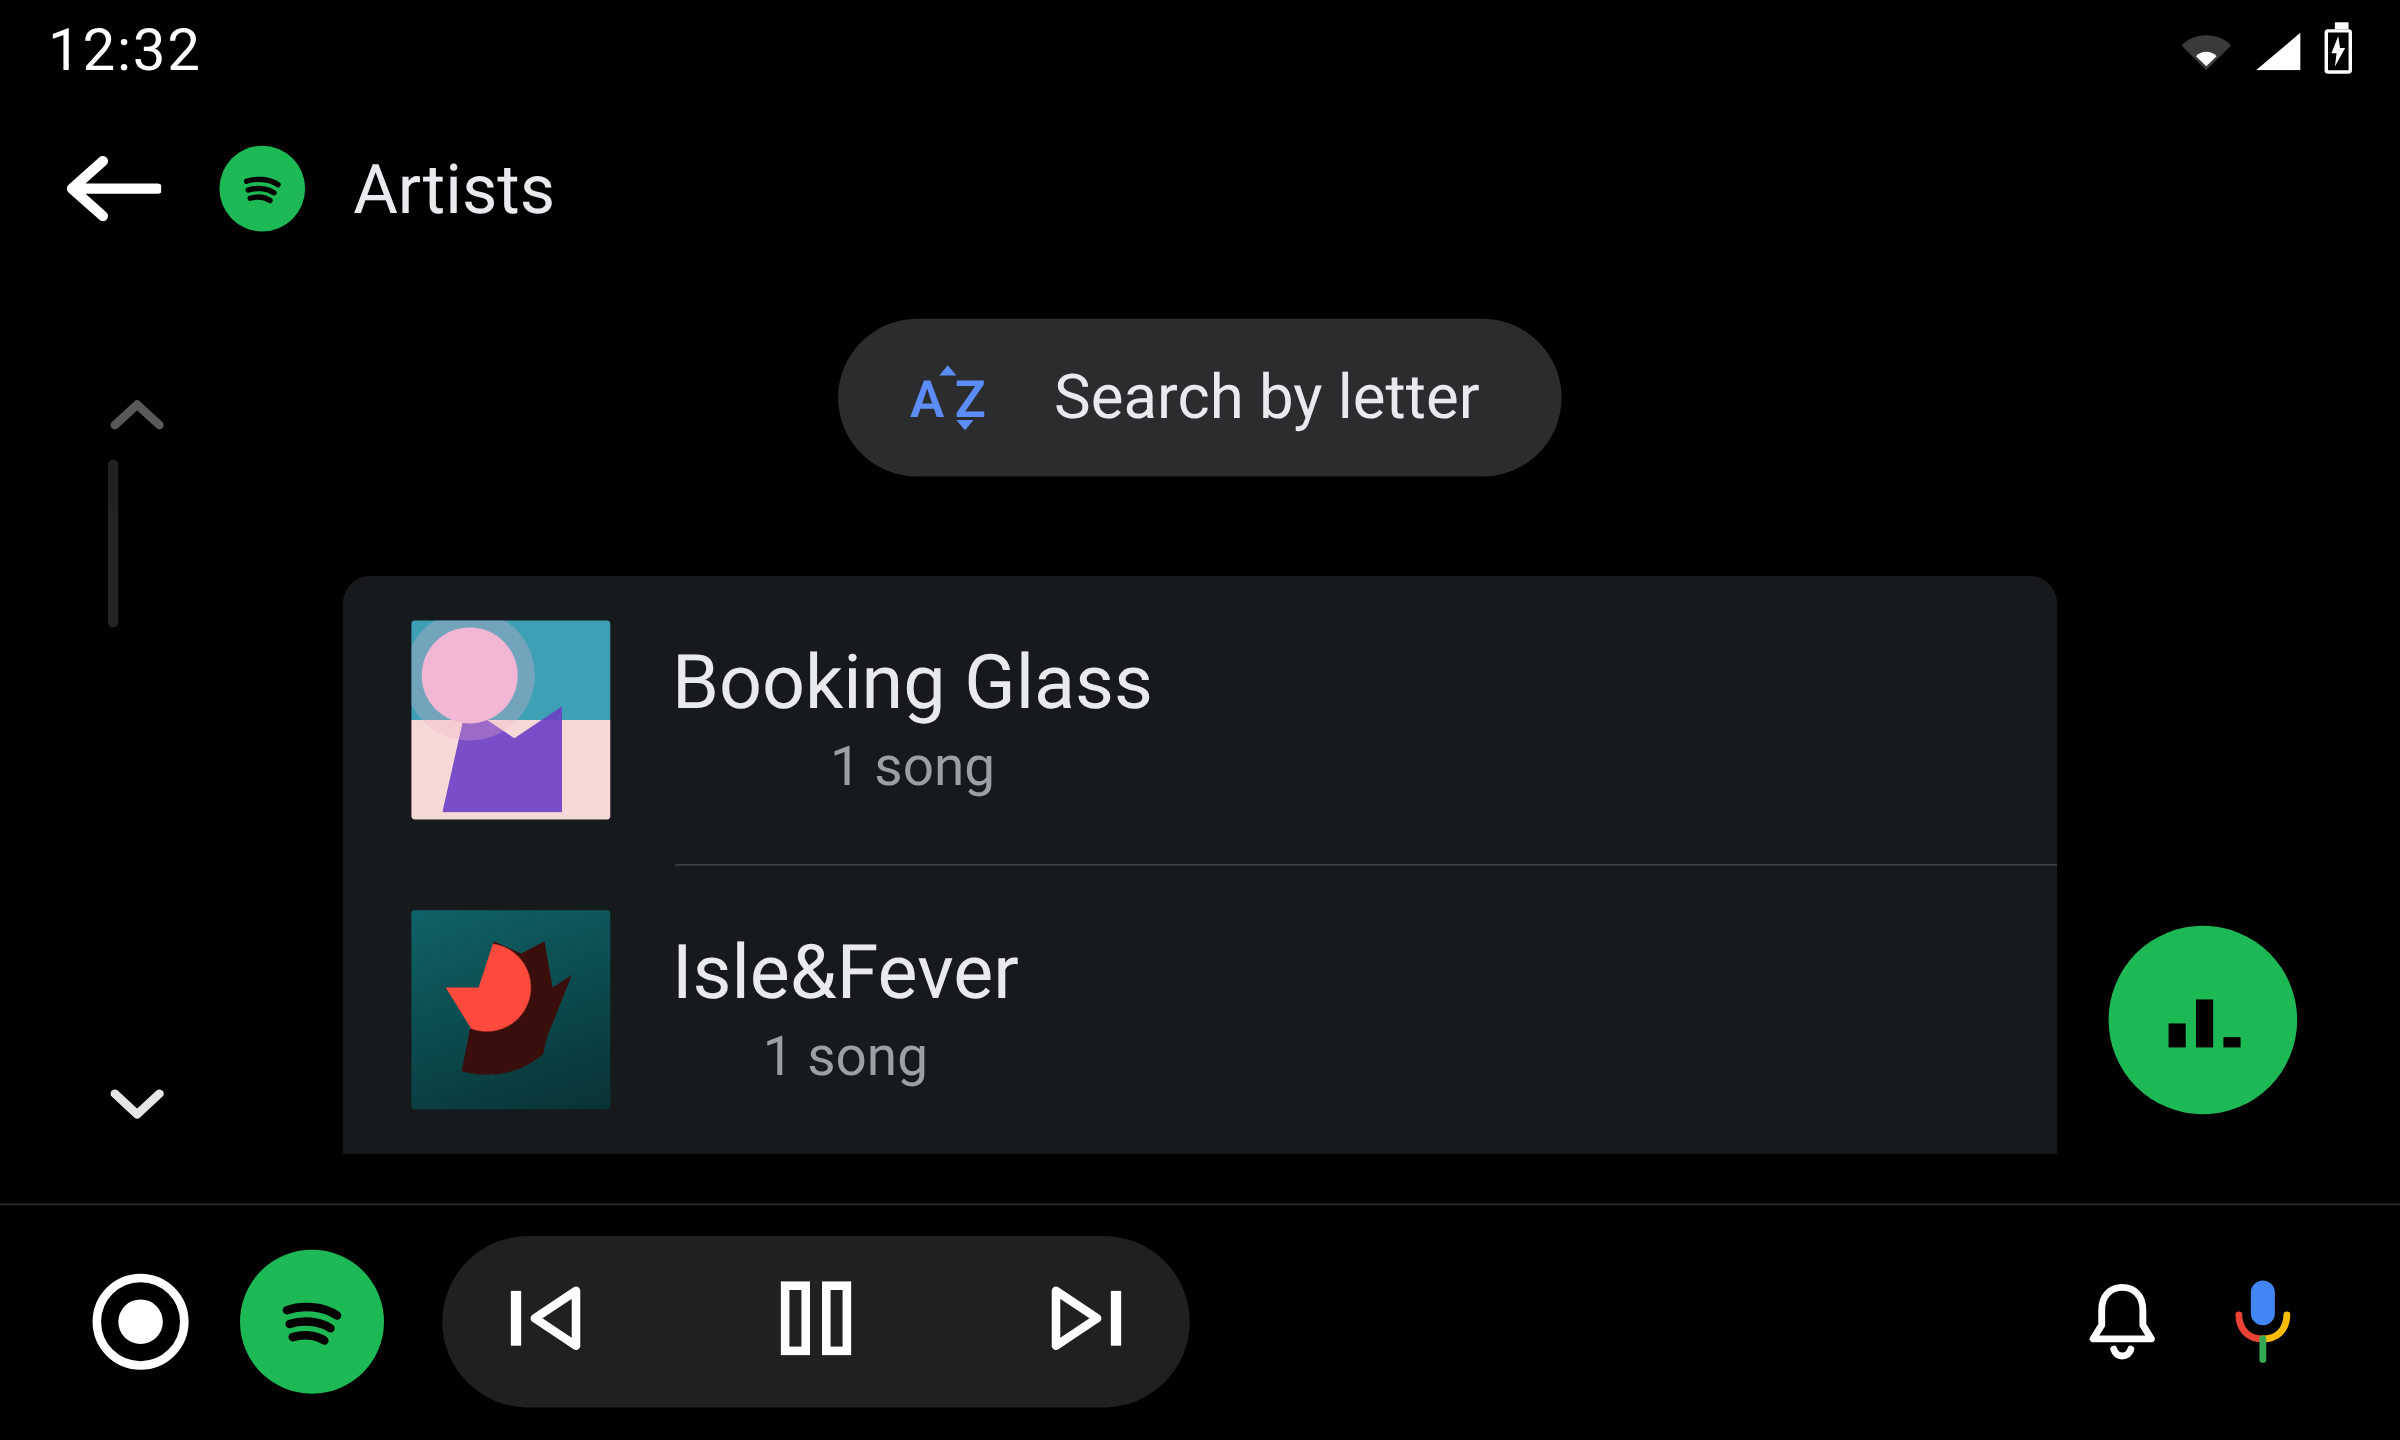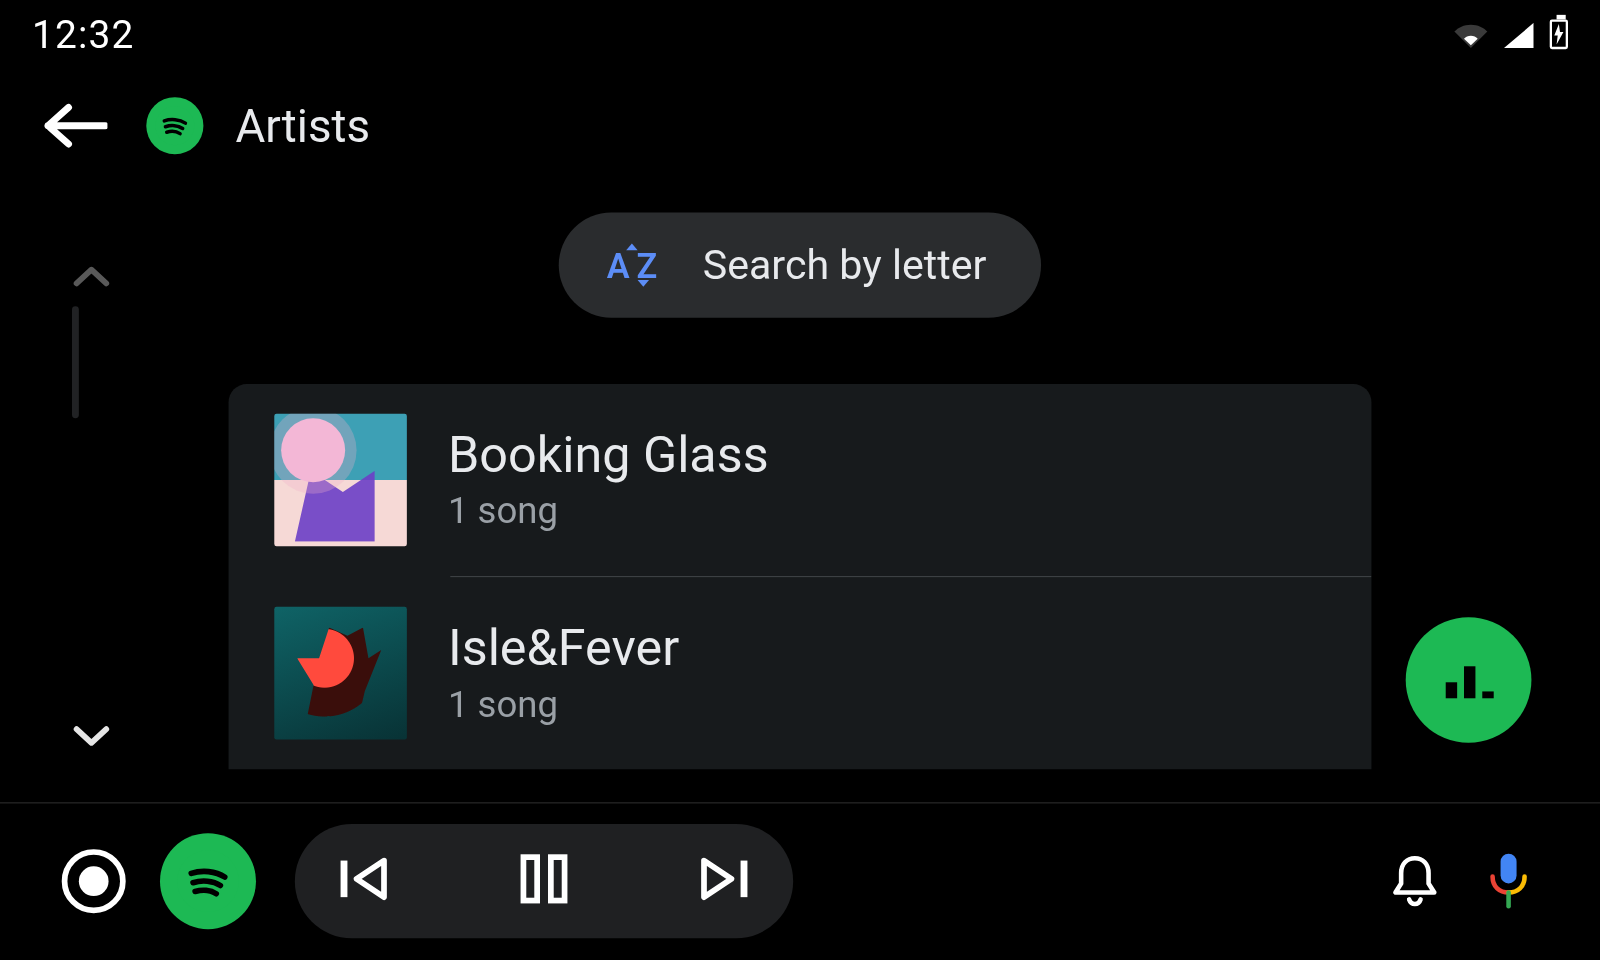--- a/index.html
+++ b/index.html
@@ -64,21 +64,21 @@
   .nav{position:absolute;left:0;right:0;bottom:0;height:136px;border-top:1px solid #2a2a2a;display:flex;align-items:center;padding:0 54px;gap:30px;}
   .circle-btn{width:56px;height:56px;border:5px solid #fff;border-radius:50%;position:relative;}
   .circle-btn::after{content:"";position:absolute;inset:10px;border-radius:50%;background:#fff;}
   .nav .spot{width:84px;height:84px;border-radius:50%;background:var(--accent);display:flex;align-items:center;justify-content:center;}
   .media-pill{flex:0 0 auto;height:100px;background:#1f2022;border-radius:60px;display:flex;align-items:center;justify-content:space-around;padding:0 36px;gap:110px;margin-left:4px;}
   .spacer{flex:1;}
   .bell{width:52px;height:52px;display:flex;align-items:center;justify-content:center;color:#fff;}
   .mic{width:52px;height:52px;display:flex;align-items:center;justify-content:center;}
 
   
-  .stage{width:1600px;height:769px;background:#000;display:flex;align-items:flex-start;justify-content:flex-start;}
+  .stage{width:1600px;height:769px;background:#000;display:flex;align-items:flex-start;justify-content:flex-start;text-align:center;}
   .frame{transform-origin:top left;transform:scale(1.142857);} 
 </style>
 </head>
 <body>
 
 <div class="stage">
 <div class="frame">
 
   <div class="status">
     <div class="clock">12:32</div>

